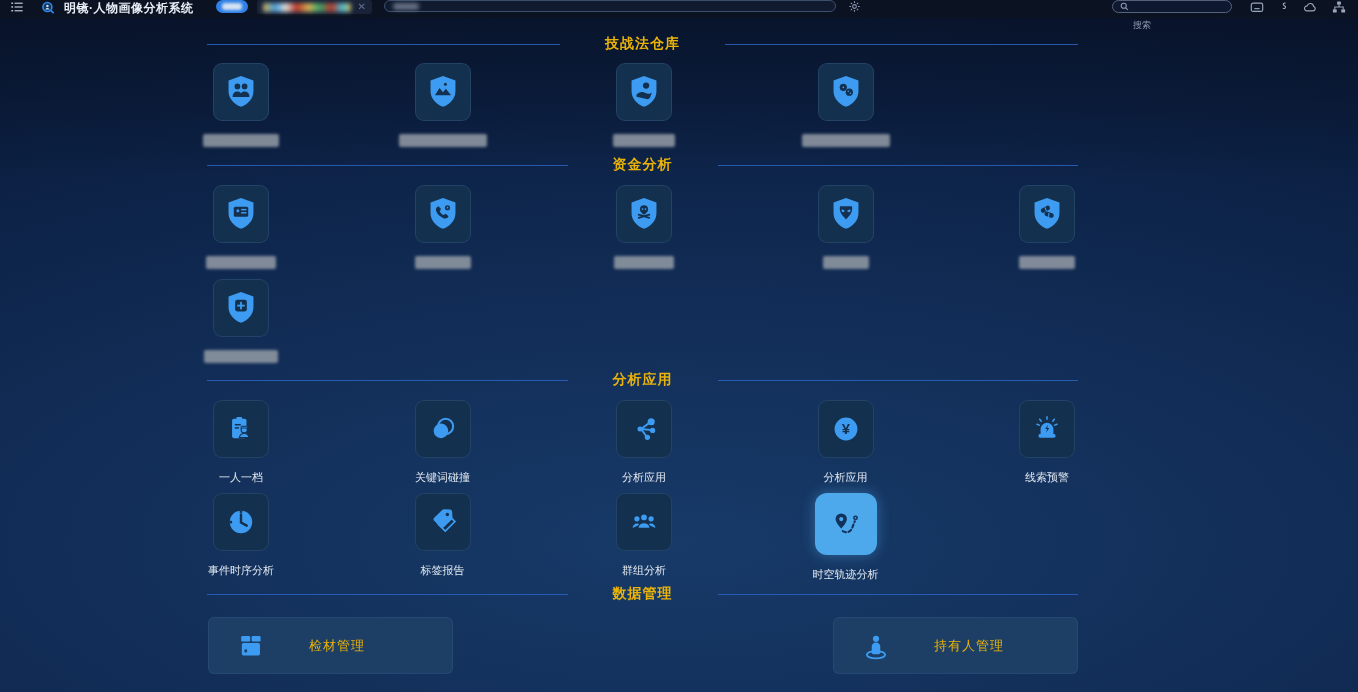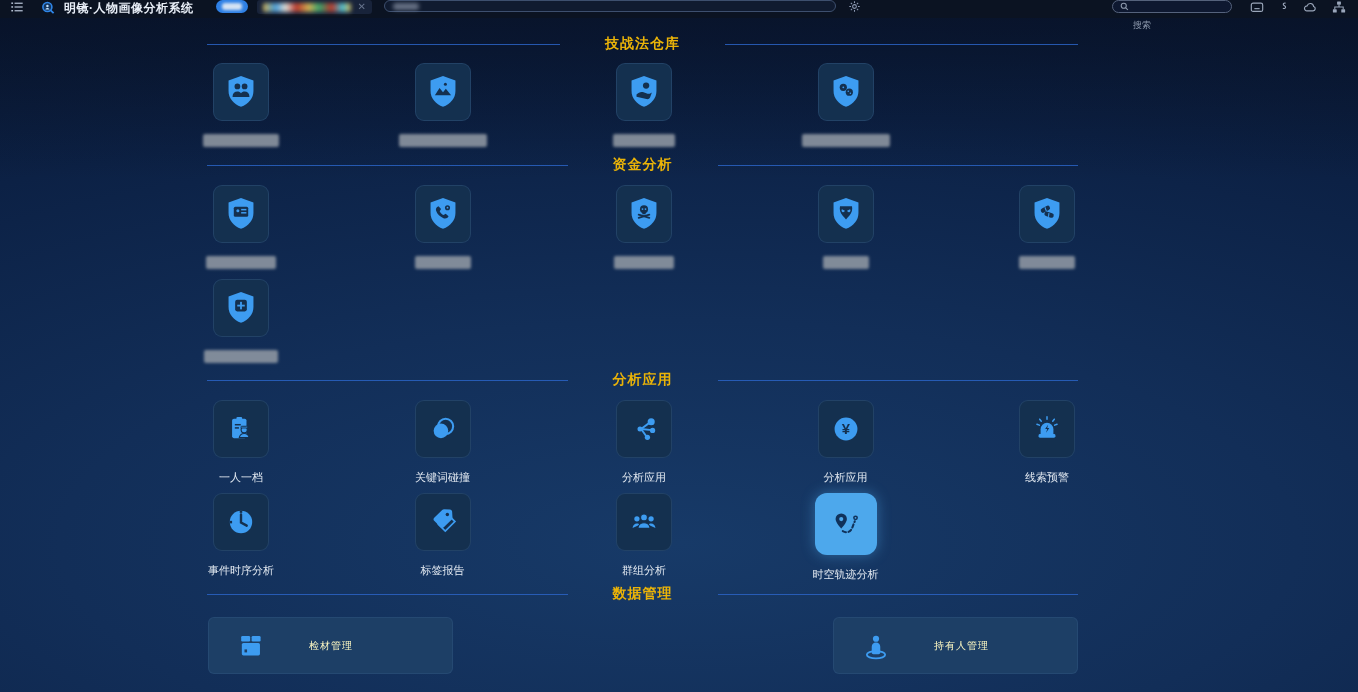--- a/index.html
+++ b/index.html
@@ -55,21 +55,21 @@
     border:1px solid rgba(98,147,209,.18);display:flex;align-items:center;justify-content:center;cursor:pointer;}
   .tile--hl{width:62px;height:62px;border-radius:12px;background:#4da8ec;border:none;
     box-shadow:0 0 14px rgba(80,170,235,.45);}
   .tlabel{margin-top:12px;color:#e2e9f1;font-size:11px;white-space:nowrap;}
   .cell .redact{margin-top:13px;}
 
   
   .dcard{position:absolute;width:245px;height:57px;border-radius:6px;background:#1d3f66;
     display:flex;align-items:center;gap:42px;padding-left:26px;cursor:pointer;z-index:2;
     border:1px solid rgba(98,147,209,.12);}
-  .dcard .dlabel{color:#fef9c3;font-size:10px;letter-spacing:1px;text-align:right;}
+  .dcard .dlabel{color:#eab308;font-size:13px;letter-spacing:1px;text-align:right;}
 
   svg{display:block;}
 </style>
 </head>
 <body>
 
 <div class="screen">
 
   <div class="topbar">
     <div class="tb-menu">

